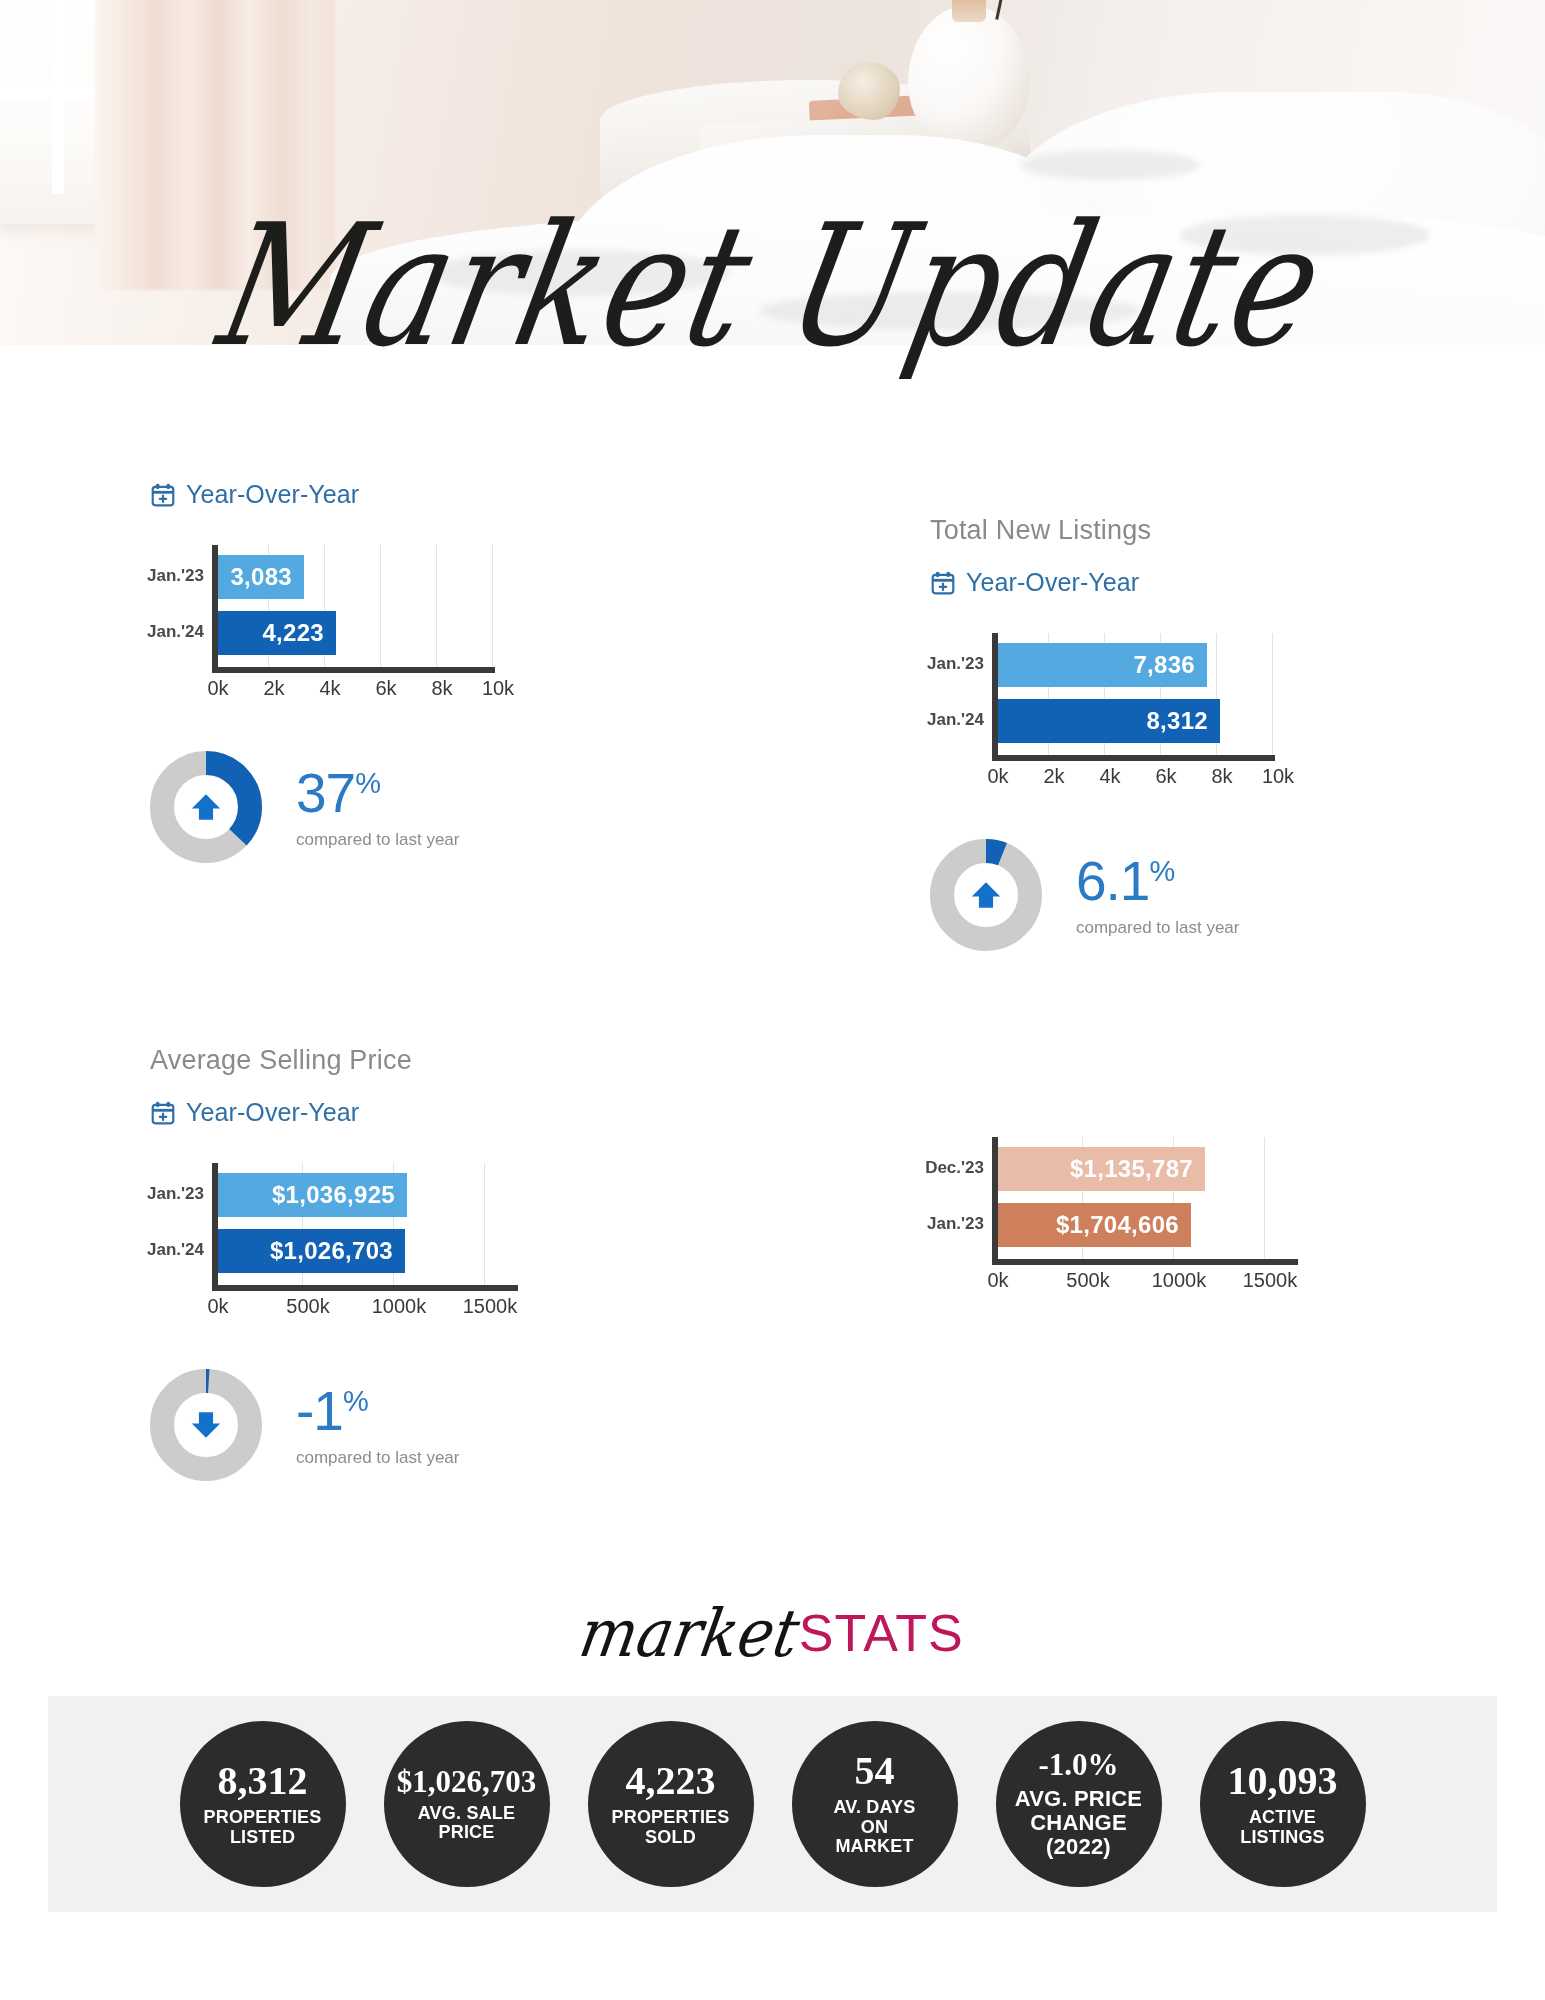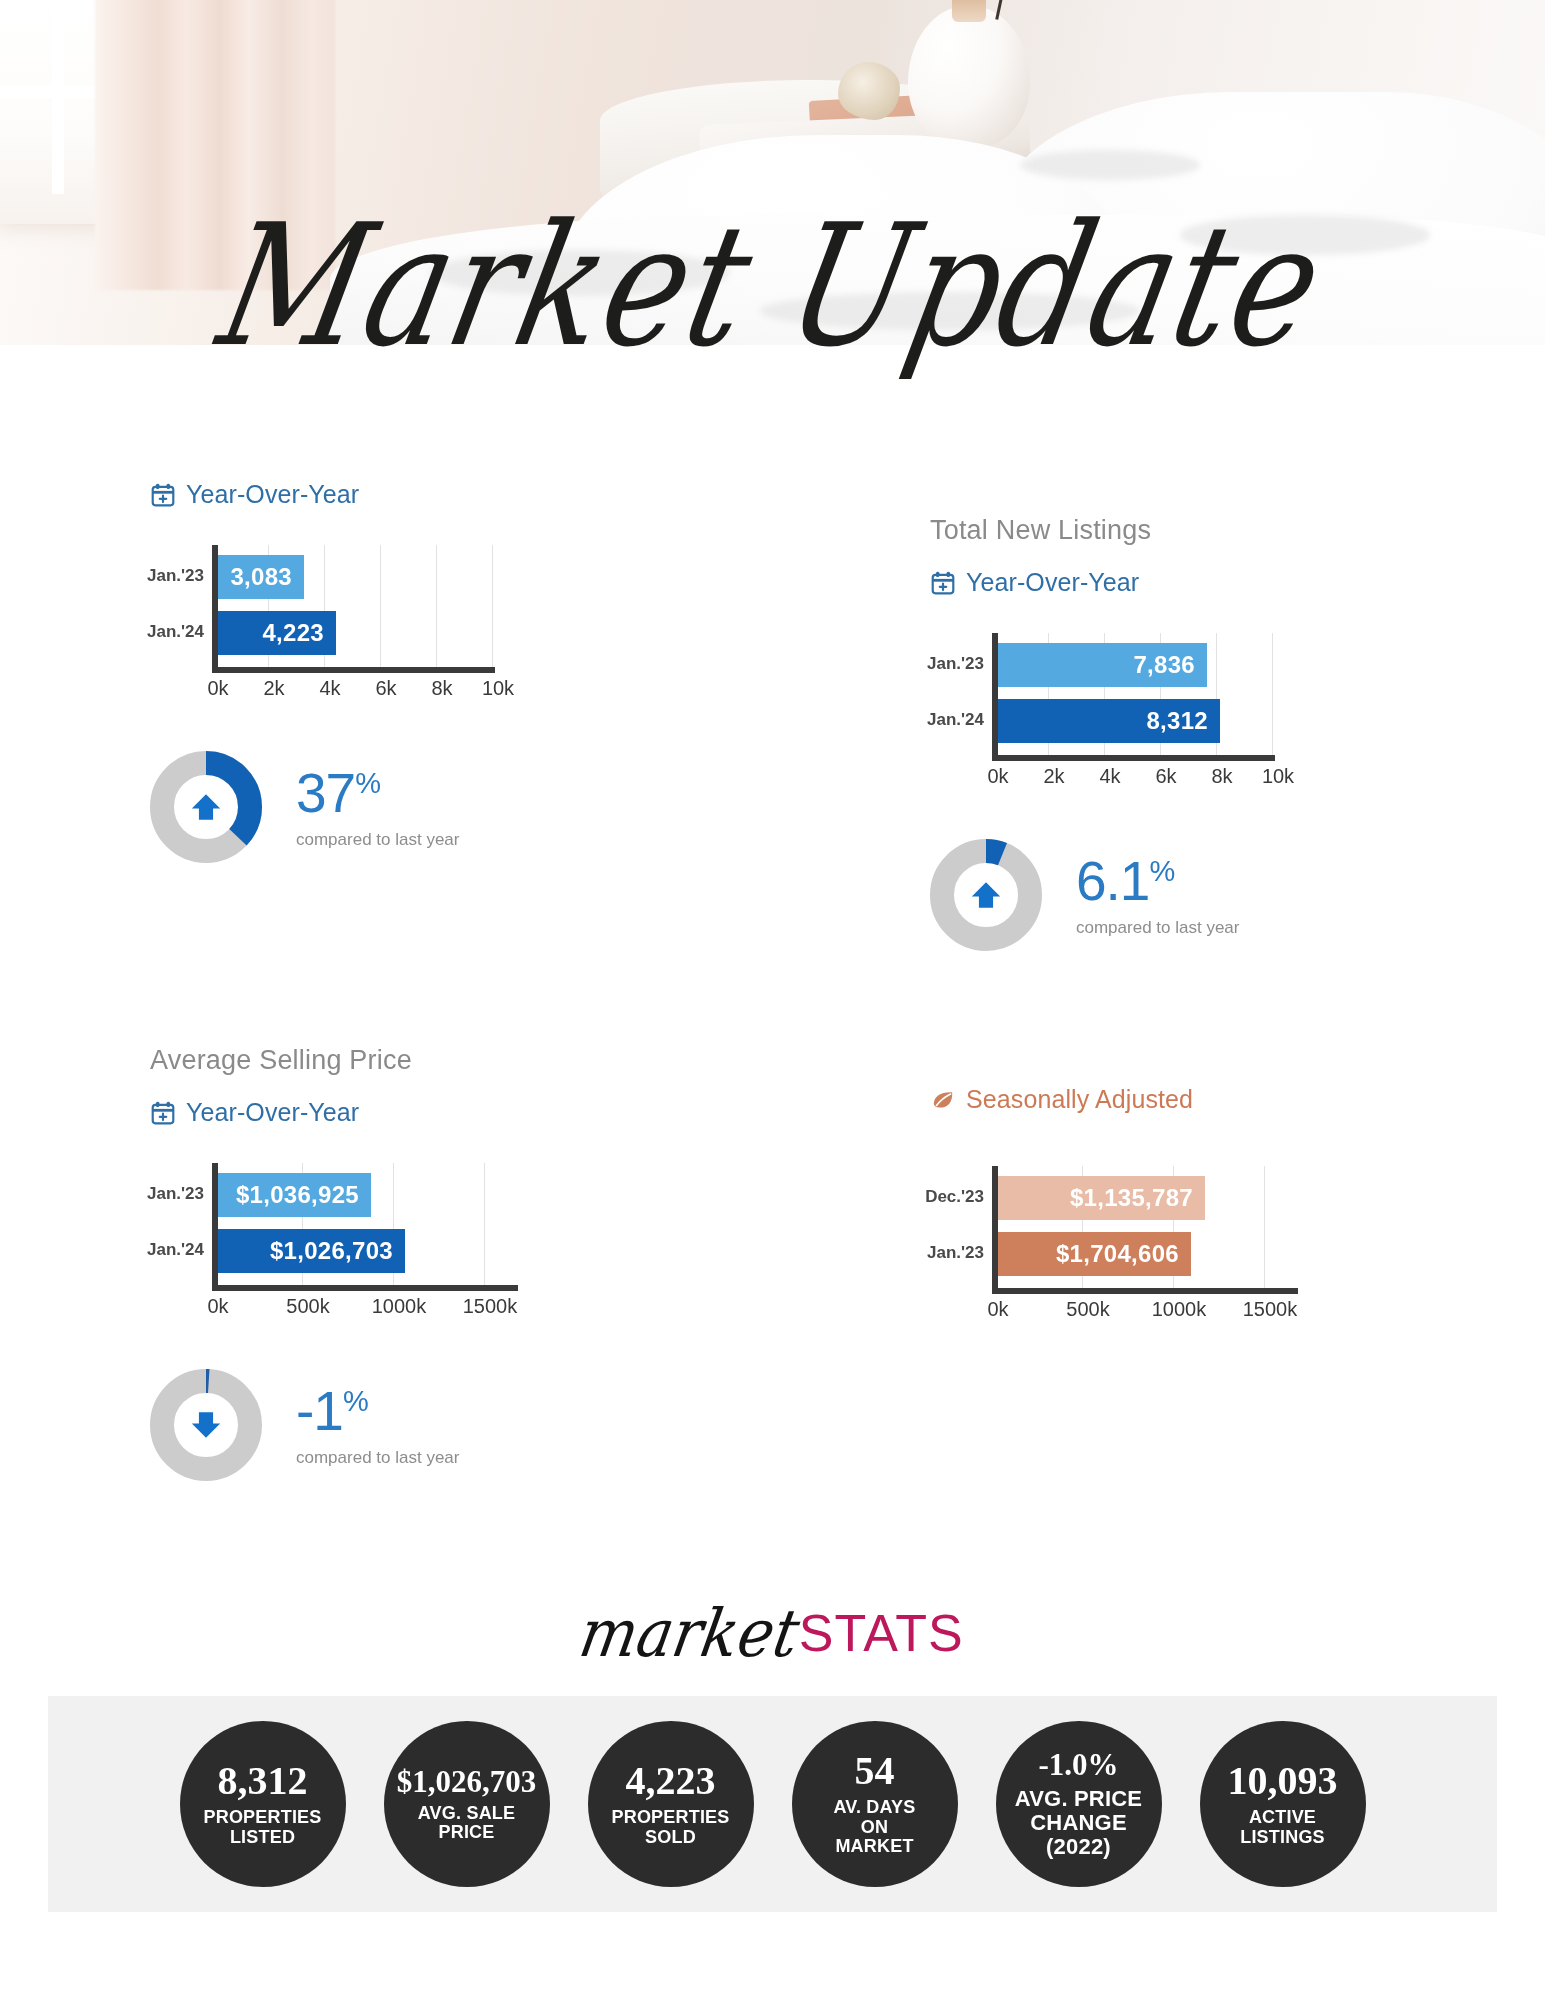--- a/index.html
+++ b/index.html
@@ -444,21 +444,21 @@
 
     <div class="chart chart-wide">
       <div class="chart-inner">
         <div class="gridline" style="left:152px;"></div>
         <div class="gridline" style="left:243px;"></div>
         <div class="gridline" style="left:334px;"></div>
         <div class="axis-v"></div>
         <div class="axis-h"></div>
         <div class="bar-row r1">
           <span class="bar-cat">Jan.'23</span>
-          <div class="bar bar-light" style="width:153px;">$1,036,925</div>
+          <div class="bar bar-light" style="width:189px;">$1,036,925</div>
         </div>
         <div class="bar-row r2">
           <span class="bar-cat">Jan.'24</span>
           <div class="bar bar-dark" style="width:187px;">$1,026,703</div>
         </div>
       </div>
       <div class="tick-row">
         <span class="tick" style="left:68px;">0k</span>
         <span class="tick" style="left:158px;">500k</span>
         <span class="tick" style="left:249px;">1000k</span>
@@ -481,27 +481,20 @@
       <div class="gauge-text">
         <div class="gauge-pct pct-blue">
           <span>-1</span><span class="sym">%</span>
         </div>
         <div class="gauge-note">compared to last year</div>
       </div>
     </div>
   </div>
 
   <div class="panel panel-br">
-    <div class="panel-sub sub-seasonal">
-      <svg class="sub-icon" viewBox="0 0 24 24">
-        <path d="M3.5 15.5 C4 8.5 10 4.5 20.5 5 C21 15 15.5 19.5 8.5 19 C5.5 18.8 3.8 17.5 3.5 15.5 Z" fill="#CE7F5B"></path>
-        <path d="M19 6.5 C14 9 9.5 12.5 6 17" stroke="#ffffff" stroke-width="1.6" fill="none" stroke-linecap="round"></path>
-      </svg>
-      <span>Seasonally Adjusted</span>
-    </div>
 
     <div class="chart chart-wide" style="margin-top:52px;">
       <div class="chart-inner">
         <div class="gridline" style="left:152px;"></div>
         <div class="gridline" style="left:243px;"></div>
         <div class="gridline" style="left:334px;"></div>
         <div class="axis-v"></div>
         <div class="axis-h"></div>
         <div class="bar-row r1">
           <span class="bar-cat">Dec.'23</span>

